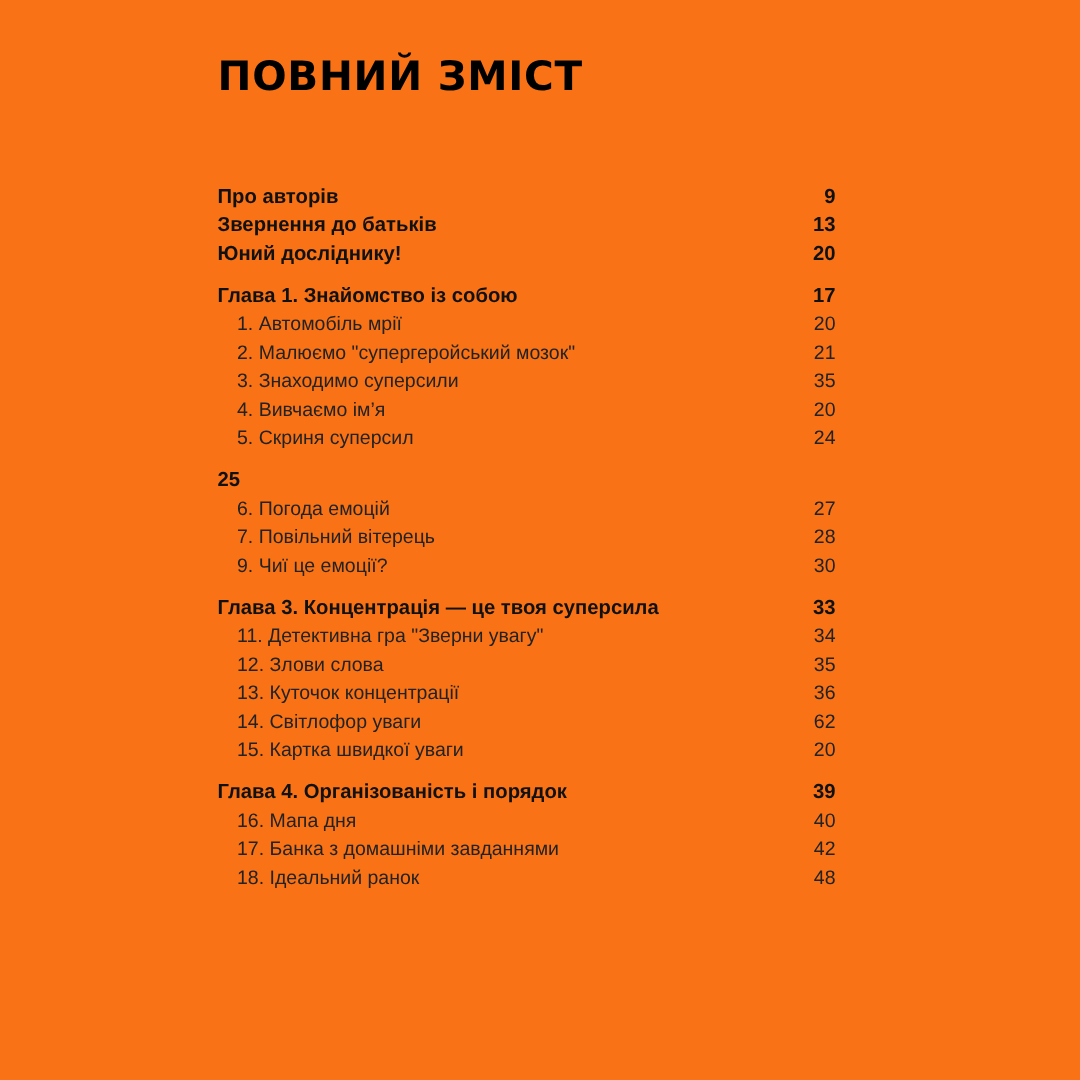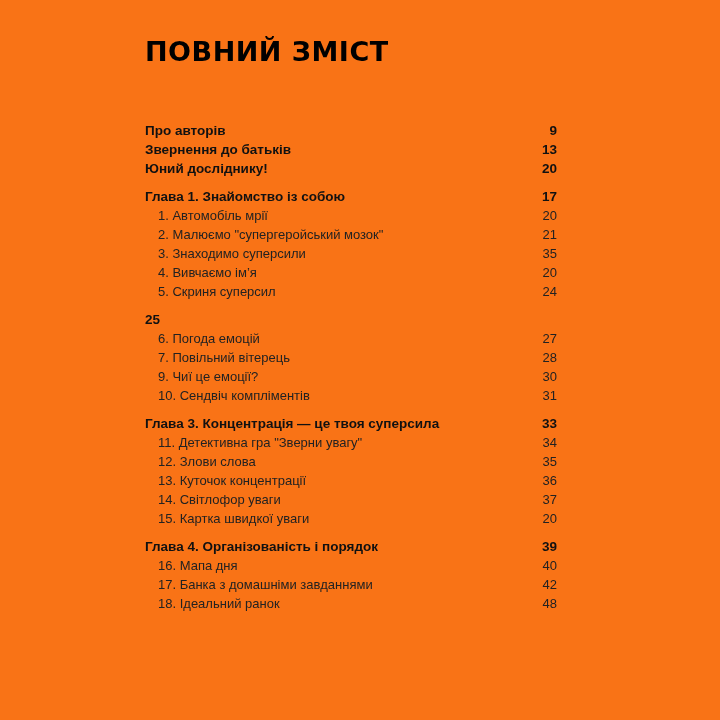--- a/index.html
+++ b/index.html
@@ -115,24 +115,20 @@
           <span class="pageno">27</span>
         </div>
         <div class="row">
           <span class="label">7. Повільний вітерець</span>
           <span class="pageno">28</span>
         </div>
         <div class="row">
           <span class="label">9. Чиї це емоції?</span>
           <span class="pageno">30</span>
         </div>
-        <div class="row">
-          <span class="label">10. Сендвіч компліментів</span>
-          <span class="pageno">31</span>
-        </div>
       </div>
     </div>
 
     <div class="chapter">
       <div class="row bold">
         <span class="label">Глава 3. Концентрація — це твоя суперсила</span>
         <span class="pageno">33</span>
       </div>
       <div class="items">
         <div class="row">
@@ -142,21 +138,21 @@
         <div class="row">
           <span class="label">12. Злови слова</span>
           <span class="pageno">35</span>
         </div>
         <div class="row">
           <span class="label">13. Куточок концентрації</span>
           <span class="pageno">36</span>
         </div>
         <div class="row">
           <span class="label">14. Світлофор уваги</span>
-          <span class="pageno">37</span>
+          <span class="pageno">62</span>
         </div>
         <div class="row">
           <span class="label">15. Картка швидкої уваги</span>
           <span class="pageno">20</span>
         </div>
       </div>
     </div>
 
     <div class="chapter">
       <div class="row bold">

